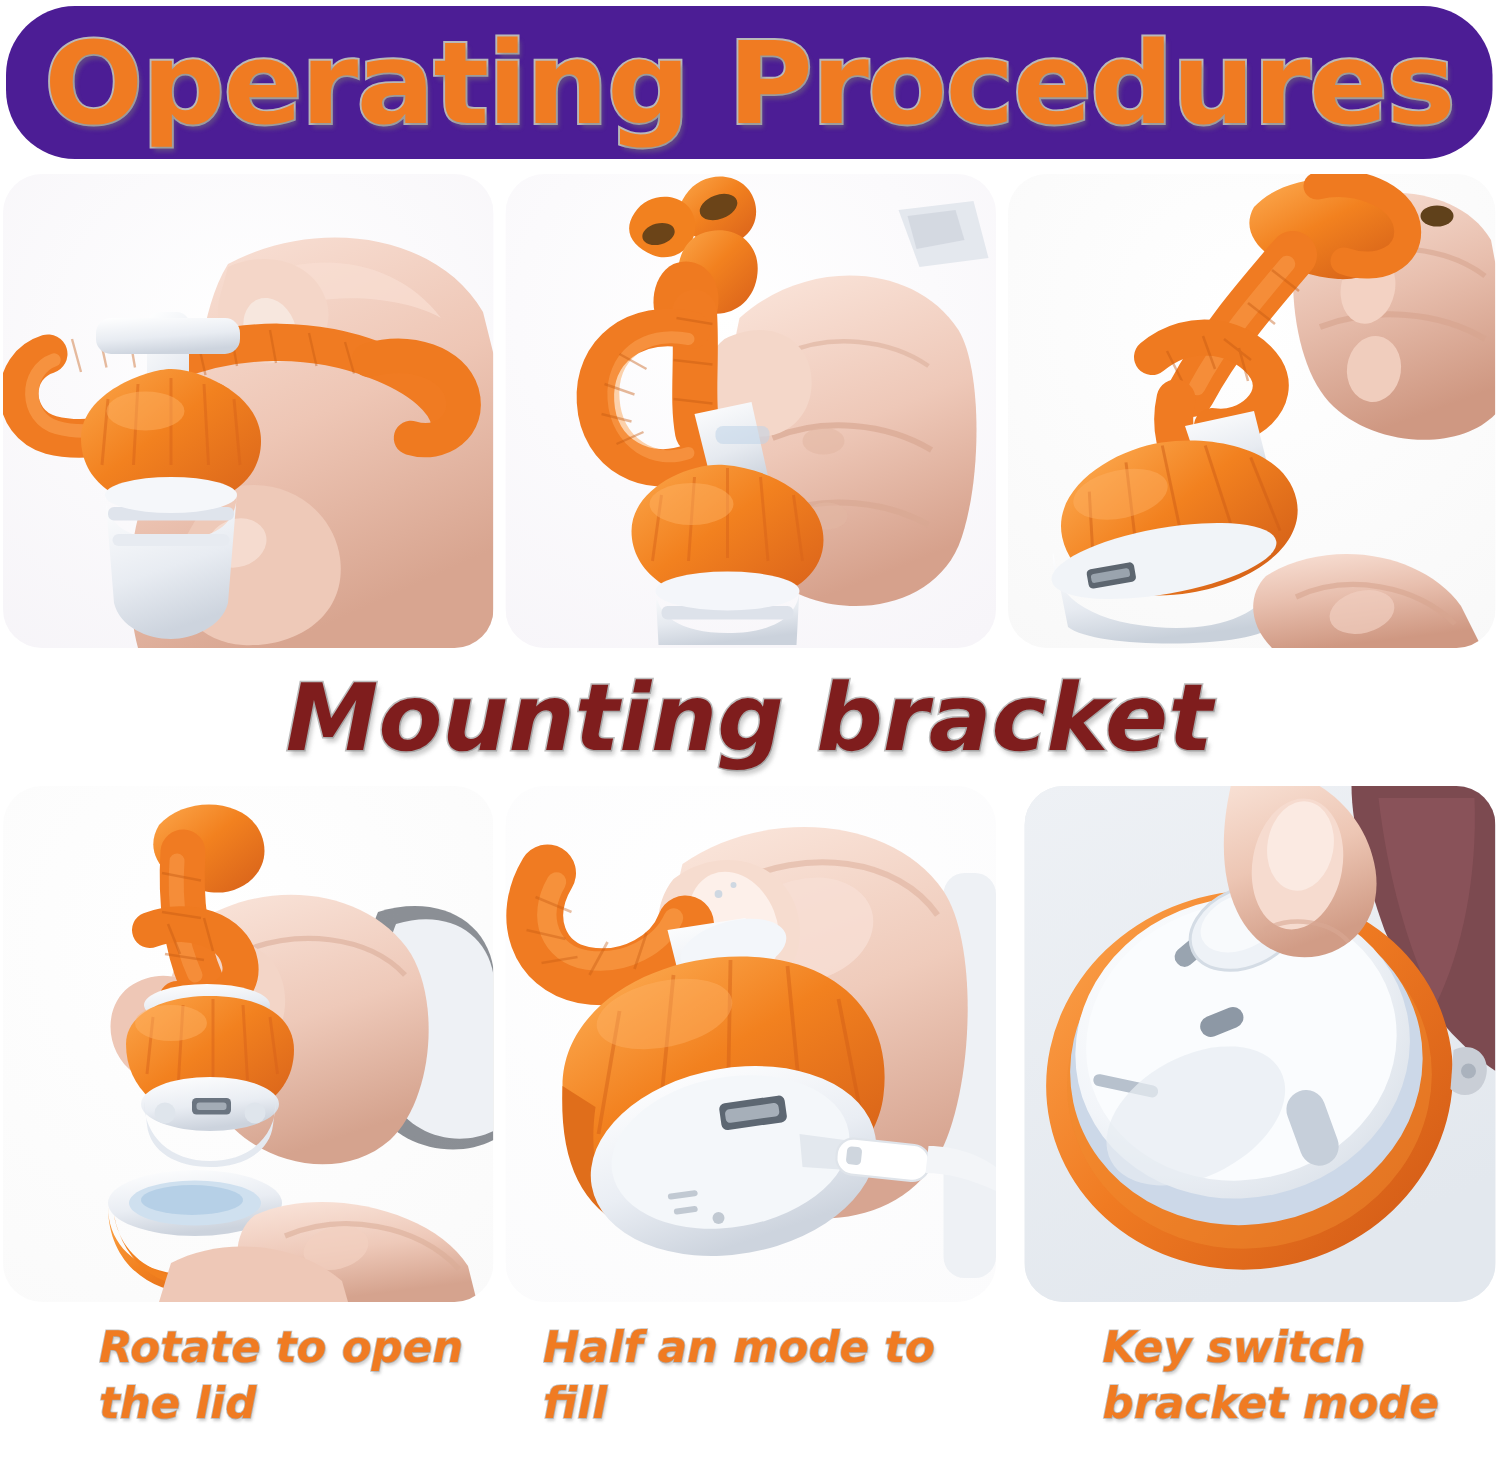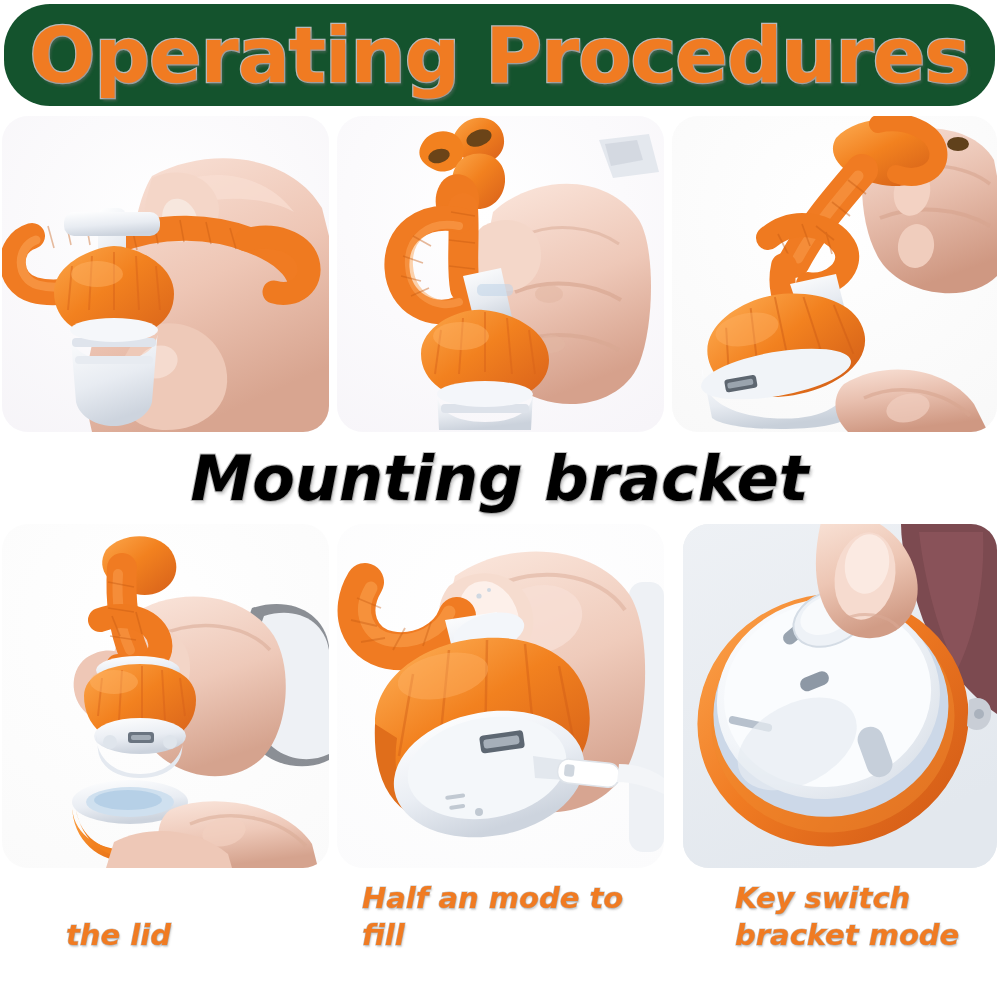--- a/index.html
+++ b/index.html
@@ -15,21 +15,21 @@
     position: relative;
   }
 
   
   .header-banner {
     position: absolute;
     left: 4px;
     top: 4px;
     width: 991px;
     height: 102px;
-    background: #14532d;
+    background: #4c1d95;
     border-radius: 46px;
   }
   .header-title {
     position: absolute;
     left: 0;
     top: 0;
     width: 991px;
     height: 102px;
     display: flex;
     align-items: center;
@@ -69,21 +69,21 @@
     top: 440px;
     width: 999px;
     height: 76px;
     display: flex;
     align-items: center;
     justify-content: center;
     font-family: "DejaVu Sans", sans-serif;
     font-style: italic;
     font-weight: bold;
     font-size: 62px;
-    color: #000000;
+    color: #7f1d1d;
     -webkit-text-stroke: 2px #bdbdbd;
     paint-order: stroke fill;
     text-shadow: 2px 3px 3px rgba(130,130,130,0.40);
     white-space: nowrap;
   }
 
   
   .caption {
     position: absolute;
     font-family: "DejaVu Sans", sans-serif;
@@ -551,21 +551,21 @@
     <ellipse cx="182" cy="52" rx="30" ry="44" transform="rotate(10 182 52)" fill="#f6dbcf"></ellipse>
     <ellipse cx="184" cy="40" rx="22" ry="30" transform="rotate(10 184 40)" fill="#fbeae2"></ellipse>
     <path d="M160 96 C178 86 204 90 216 104" stroke="#d8a994" stroke-width="3" fill="none" opacity="0.6"></path>
 
     <path d="M286 176 C298 170 310 178 308 192 C306 206 292 210 284 202 Z" fill="#c9ced6"></path>
     <circle cx="296" cy="190" r="5" fill="#aab2bd"></circle>
   </svg>
 </div>
 
 <div class="caption" id="caption-1">
-  <br>
+  <span>Rotate to open</span><br>
   <span>the lid</span>
 </div>
 
 <div class="caption" id="caption-2">
   <span>Half an mode to fill</span>
 </div>
 
 <div class="caption" id="caption-3">
   <span>Key switch</span><br>
   <span>bracket mode</span>

